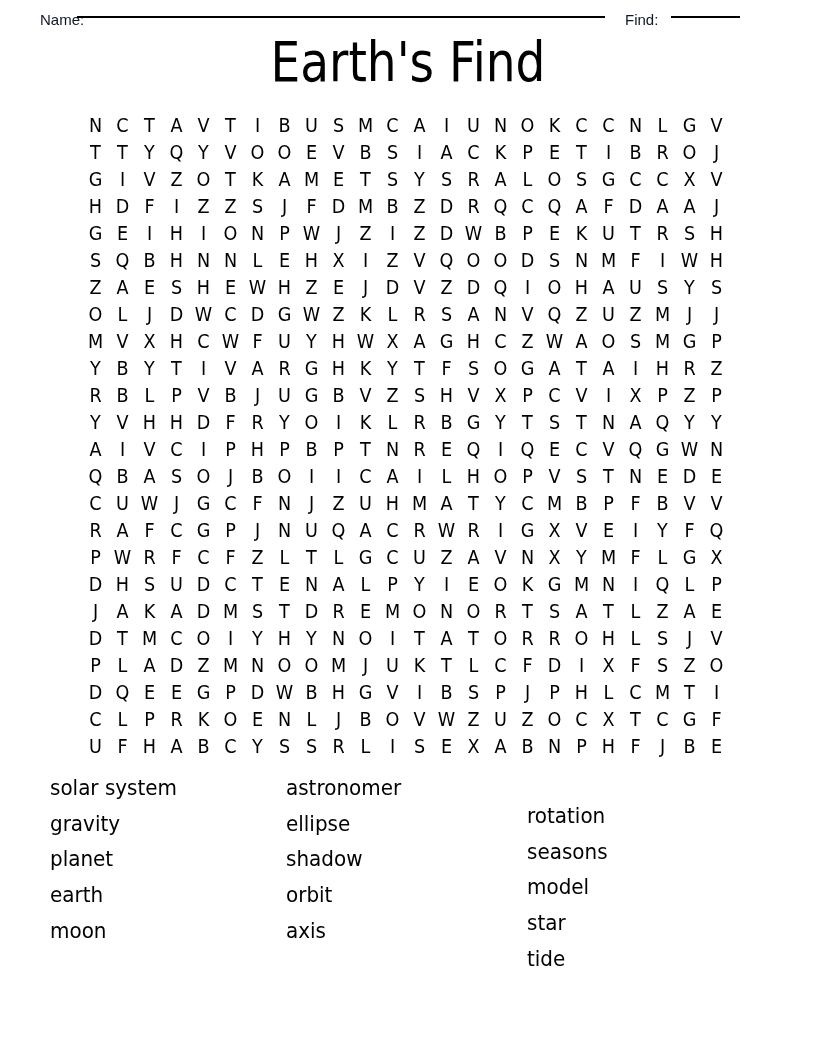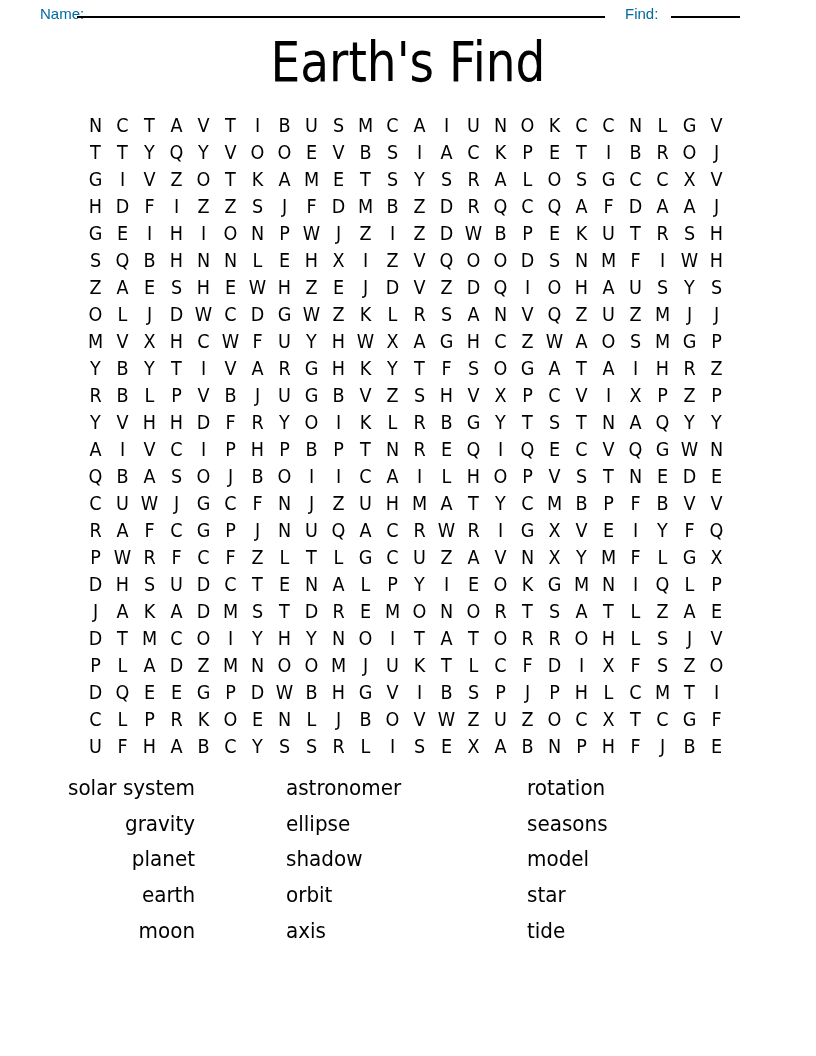--- a/index.html
+++ b/index.html
@@ -8,24 +8,24 @@
     background: #ffffff;
     position: relative;
     font-family: "DejaVu Sans", sans-serif;
     color: #000;
     overflow: hidden;
   }
 
   
   .hdr-label {
     position: absolute;
-    top: 5px;
+    top: 11px;
     font-family: "Liberation Sans", sans-serif;
     font-size: 15px;
-    color: #0369a1;
+    color: #0f172a;
     white-space: nowrap;
   }
   #name-label { left: 40px; }
   #date-label { left: 625px; }
   .blank-line {
     position: absolute;
     top: 0; height: 16px;
     border-bottom: 2px solid #000;
   }
   #name-line { left: 77px;  width: 528px; }
@@ -67,23 +67,23 @@
 
   
   .word-col {
     position: absolute;
     top: 771px;
     font-size: 21px;
     line-height: 35.7px;
     color: #000;
     white-space: nowrap;
   }
-  #word-col-1 { left: 68px; text-align: right; }
+  #word-col-1 { left: 50px; }
   #word-col-2 { left: 286px; }
-  #word-col-3 { left: 527px; }
+  #word-col-3 { left: 527px; margin-top: 28px; }
   .word { transform: scaleX(0.95); transform-origin: 0 50%; }
 </style>
 </head>
 <body>
 
 <span class="hdr-label" id="name-label">Name:</span>
 <div class="blank-line" id="name-line"></div>
 
 <span class="hdr-label" id="date-label">Find:</span>
 <div class="blank-line" id="date-line"></div>

